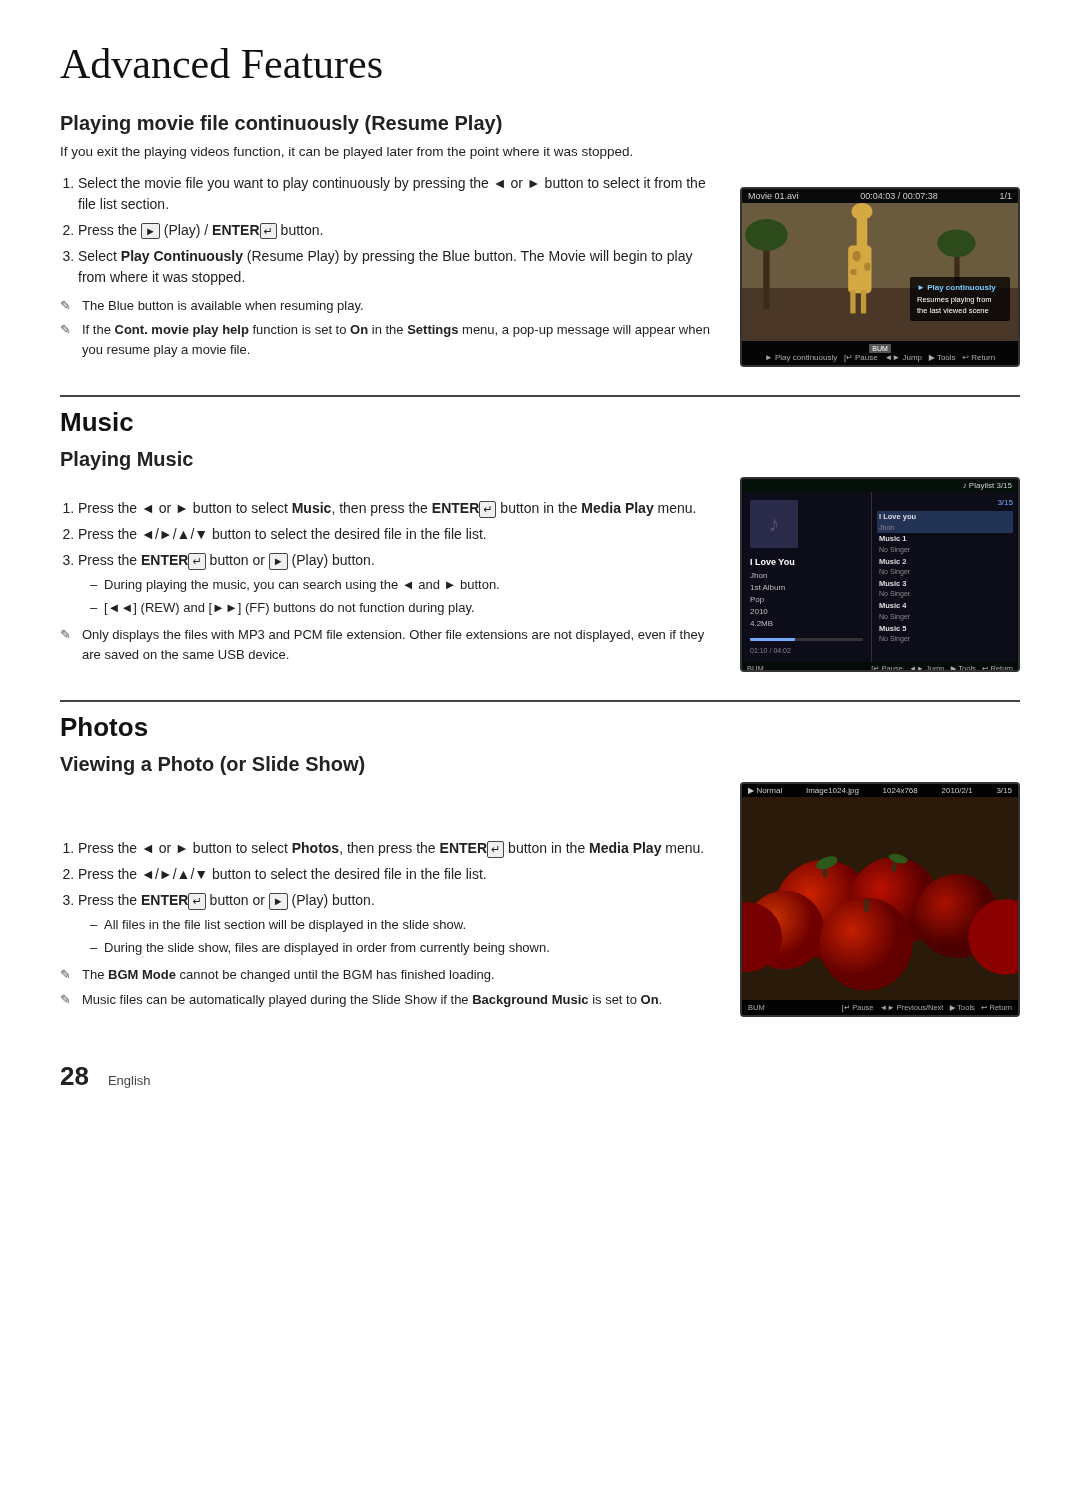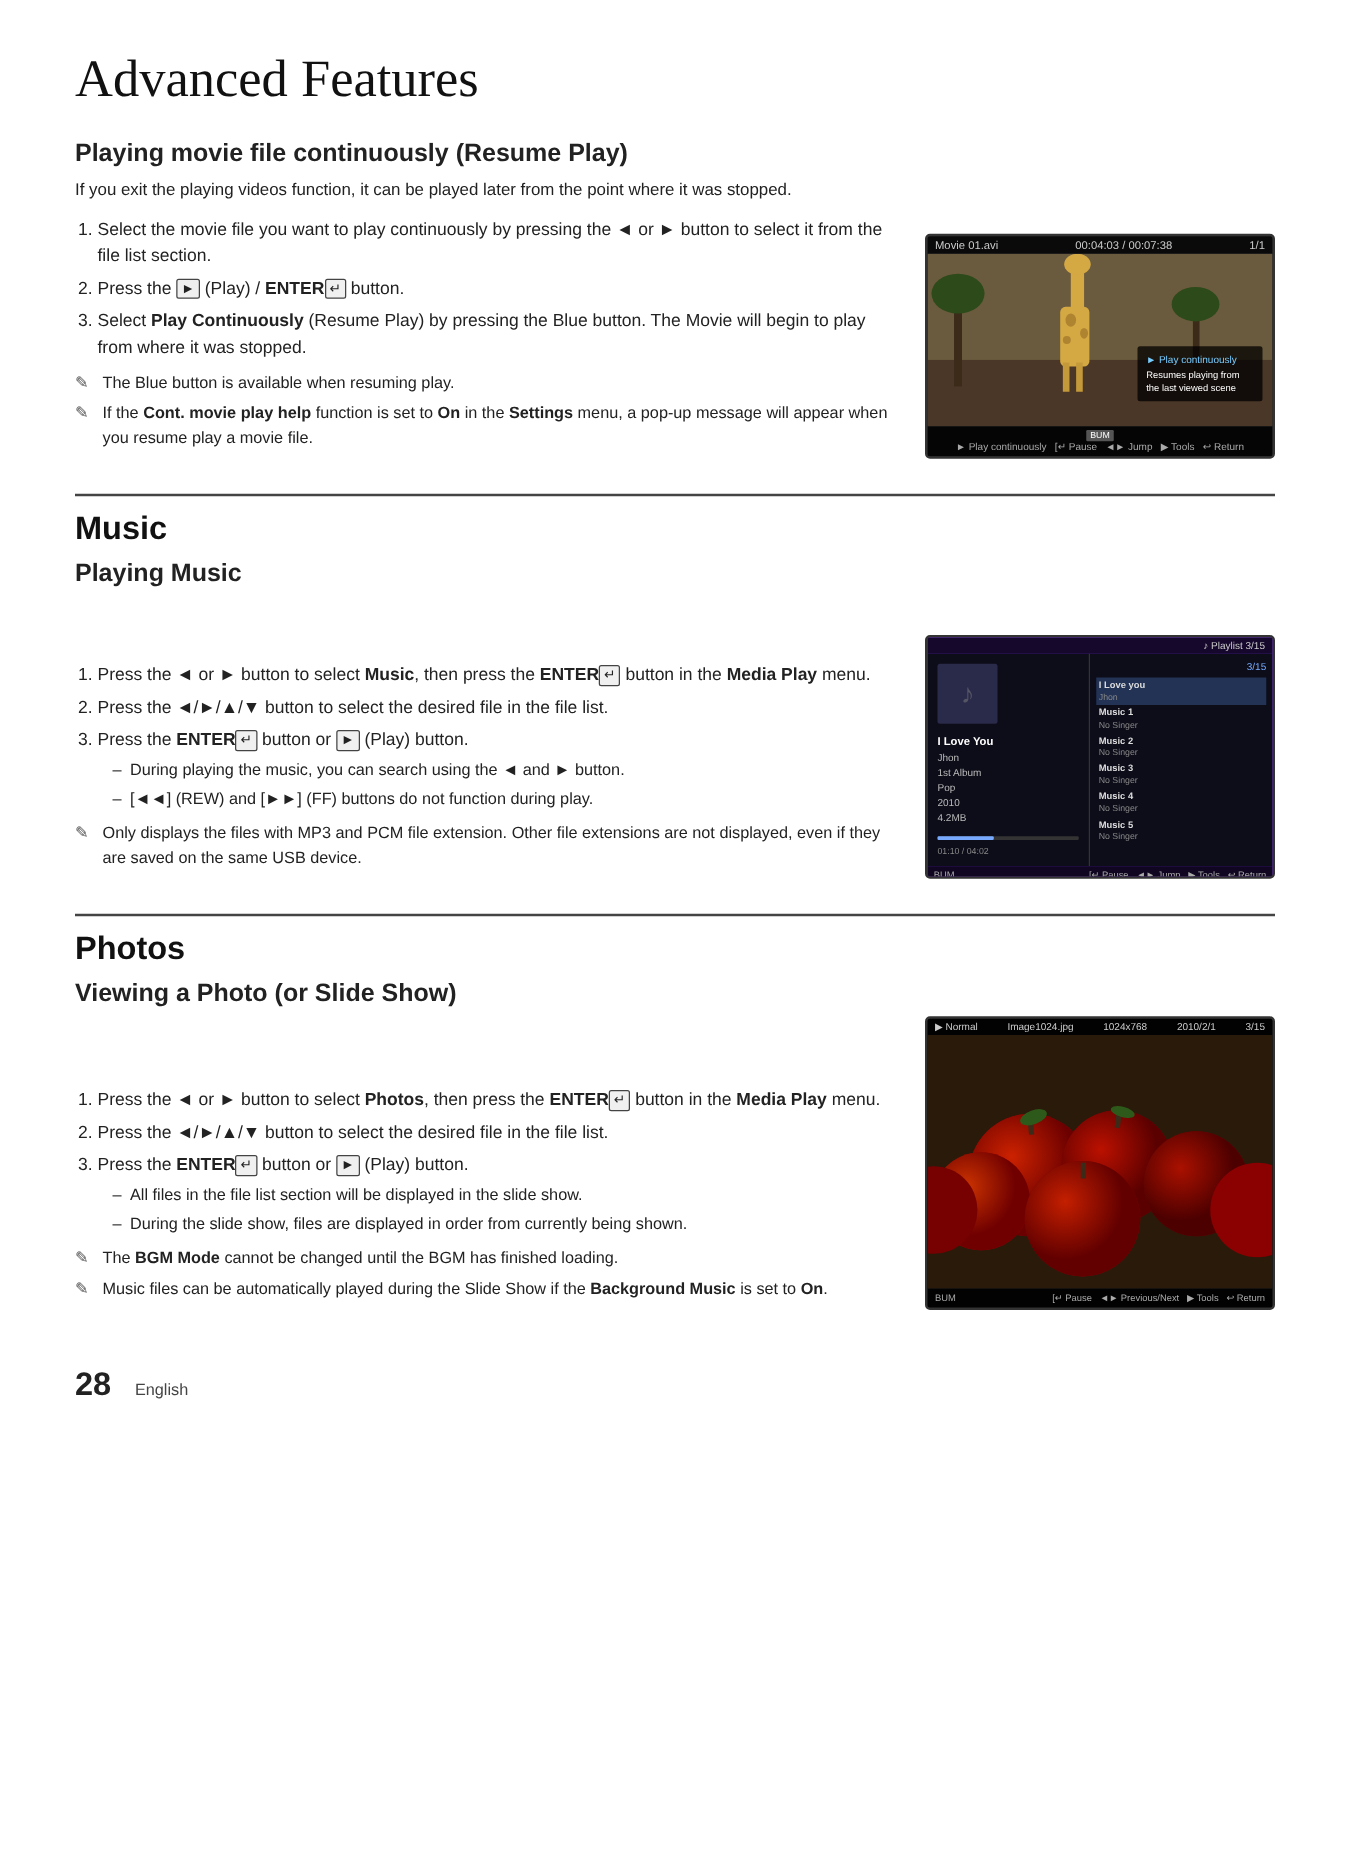--- a/index.html
+++ b/index.html
@@ -137,21 +137,21 @@
       right: 8px;
       background: rgba(0,0,0,0.75);
       color: #fff;
       font-size: 7.5px;
       padding: 5px 7px;
       border-radius: 2px;
       max-width: 100px;
       line-height: 1.4;
     }
     .popup-box .popup-title {
-      font-weight: normal;
+      font-weight: bold;
       color: #7cf;
       font-size: 8px;
       margin-bottom: 2px;
     }
     .screen-bottom-bar {
       background: rgba(0,0,0,0.85);
       color: #aaa;
       font-size: 8px;
       padding: 3px 6px;
       display: flex;
@@ -163,25 +163,24 @@
       background: #555;
       color: #fff;
       padding: 1px 3px;
       font-size: 7px;
       border-radius: 1px;
     }
     
     .screen-music {
       width: 280px;
       height: 195px;
-      background: #6d28d9;
+      background: #14532d;
       position: relative;
       display: flex;
       flex-direction: column;
-      margin-top: 31px;
     }
     .music-top-bar {
       background: rgba(0,0,0,0.8);
       color: #ccc;
       font-size: 8px;
       padding: 2px 6px;
       display: flex;
       justify-content: space-between;
     }
     .music-main {

